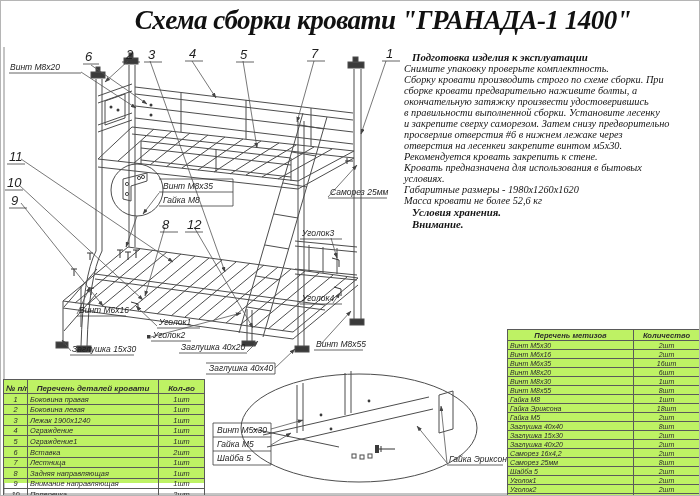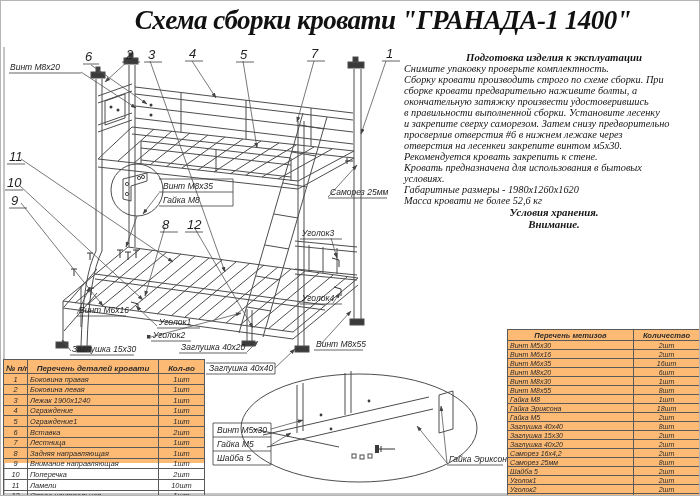--- a/index.html
+++ b/index.html
@@ -7,27 +7,27 @@
         border:1px solid #b5b5b5;box-sizing:border-box;
         font-family:"Liberation Sans",sans-serif;}
   .title{position:absolute;left:0;top:4px;width:100%;text-align:center;padding-left:66px;box-sizing:border-box;
          font-family:"Liberation Serif",serif;font-style:italic;font-weight:bold;
          font-size:27px;letter-spacing:-0.5px;color:#111;}
   svg{position:absolute;left:0;top:0;}
   .dlbl{font:italic 8.5px "Liberation Sans",sans-serif;fill:#1f1f1f;}
   .co{font:italic 13px "Liberation Sans",sans-serif;fill:#1f1f1f;}
   .instr{position:absolute;left:403px;top:50px;width:292px;color:#141414;
          font-family:"Liberation Serif",serif;font-style:italic;font-size:10.3px;line-height:11px;}
-  .instr h3{margin:0 0 0 8px;font-size:10.8px;line-height:12px;font-weight:bold;font-style:italic;text-align:center;}
+  .instr h3{margin:0 0 0 8px;font-size:10.8px;line-height:12px;font-weight:bold;font-style:italic;}
   .instr p{margin:0;white-space:pre-line;}
-  .tbl{position:absolute;background:#fdba74;}
+  .tbl{position:absolute;background:#bef264;}
   .tbl table{border-collapse:collapse;table-layout:fixed;width:100%;height:100%;}
   .tbl th,.tbl td{border:1px solid #5a5a5a;font-style:italic;color:#2b2b2b;
                   padding:0 2px;overflow:hidden;white-space:nowrap;vertical-align:bottom;}
-  .parts{left:2px;top:358px;width:201px;height:104px;}
+  .parts{left:2px;top:378px;width:201px;height:104px;}
   .parts th{font-size:8px;text-align:center;height:13px;}
   .parts td{font-size:7.4px;height:9.6px;}
   .parts td.num{text-align:center;}
   .parts td.qty{text-align:center;}
   .hw{left:506px;top:328px;width:192px;height:166px;}
   .hw th{font-size:7.6px;text-align:center;height:10px;}
   .hw td{font-size:7px;height:8px;}
   .hw td.qty{text-align:center;}
 </style>
 </head>

